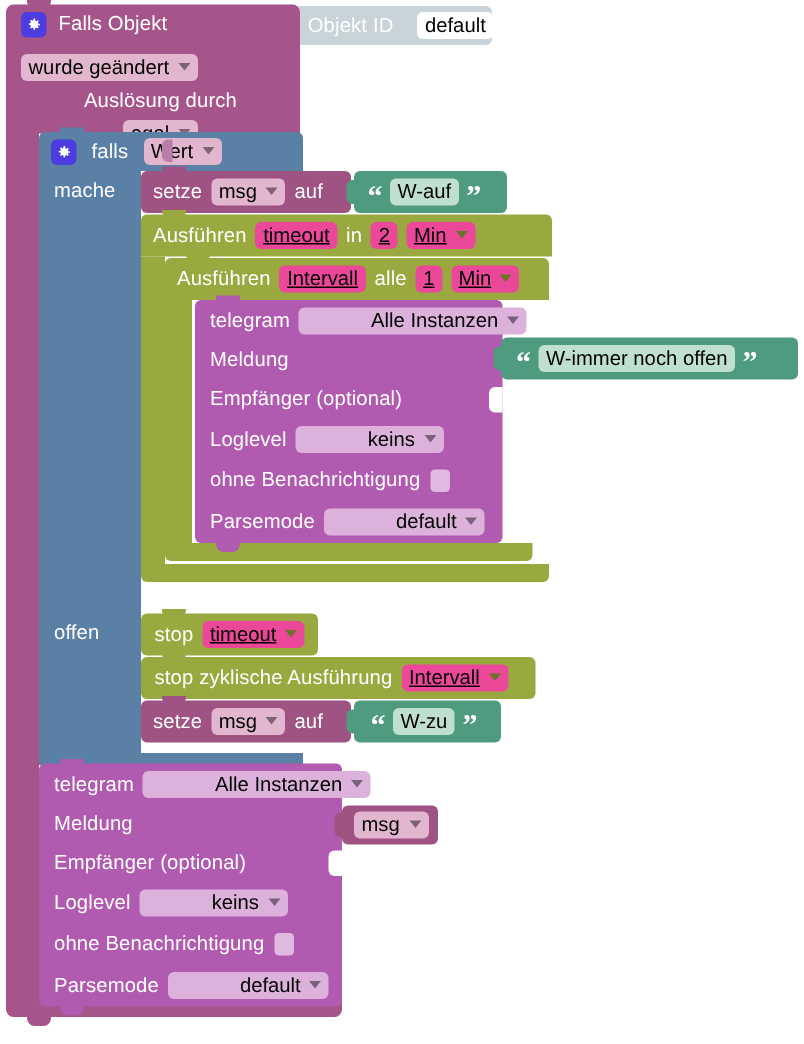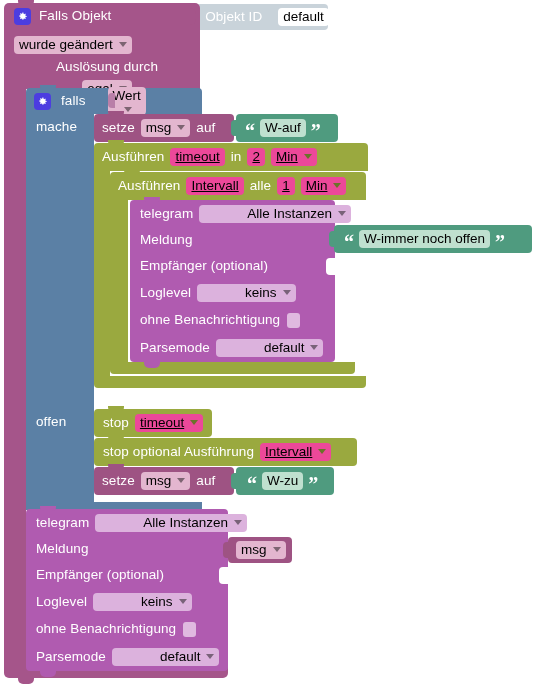--- a/index.html
+++ b/index.html
@@ -192,21 +192,21 @@
 
   <div class="blk" style="left:26px;top:88px;width:176px;height:26px;">
     <div class="row" style="gap:10px;padding-left:8px;">
       <span class="gear">
         <svg width="11" height="11" viewBox="0 0 24 24" fill="#ffffff">
           <path d="M12 8a4 4 0 100 8 4 4 0 000-8zm0 6a2 2 0 110-4 2 2 0 010 4z"></path>
           <path d="M21 13v-2l-2.3-.4a7 7 0 00-.7-1.7l1.3-1.9-1.4-1.4-1.9 1.3a7 7 0 00-1.7-.7L13.9 3h-2l-.4 2.3a7 7 0 00-1.7.7L7.9 4.7 6.5 6.1l1.3 1.9a7 7 0 00-.7 1.7L4.8 10v2l2.3.4c.2.6.4 1.2.7 1.7l-1.3 1.9 1.4 1.4 1.9-1.3c.5.3 1.1.5 1.7.7l.4 2.3h2l.4-2.3c.6-.2 1.2-.4 1.7-.7l1.9 1.3 1.4-1.4-1.3-1.9c.3-.5.5-1.1.7-1.7L21 13z"></path>
         </svg>
       </span>
       <span class="lbl">falls</span>
-      <span class="field f-pink" style="margin-left:12px;flex-direction:column;">
+      <span class="field f-pink" style="">
         <span>Wert</span>
         <i class="caret"></i>
       </span>
     </div>
   </div>
 
   <div class="notch" style="left:108px;top:93px;width:7px;height:15px;background:#b97fa8;border-radius:4px 0 0 4px;"></div>
 
   <span class="lbl" style="position:absolute;left:36px;top:120px;">mache</span>
   <span class="lbl" style="position:absolute;left:36px;top:415px;">offen</span>
@@ -341,21 +341,21 @@
         <span>timeout</span>
         <i class="caret olive"></i>
       </span>
     </div>
   </div>
 
   <div class="blk c-olive" style="left:94px;top:438px;width:263px;height:28px;border-radius:4px;"></div>
   <div class="notch" style="left:108px;top:435px;width:16px;height:5px;background:#9aa93f;border-radius:0 0 4px 4px;"></div>
   <div class="blk" style="left:94px;top:438px;width:270px;height:28px;">
     <div class="row" style="gap:6px;padding-left:9px;">
-      <span class="lbl">stop optional Ausführung</span>
+      <span class="lbl">stop zyklische Ausführung</span>
       <span class="field f-olive">
         <span>Intervall</span>
         <i class="caret olive"></i>
       </span>
     </div>
   </div>
 
   <div class="blk c-pinkd" style="left:94px;top:467px;width:140px;height:28px;border-radius:4px;"></div>
   <div class="notch" style="left:108px;top:464px;width:16px;height:5px;background:#9e5383;border-radius:0 0 4px 4px;"></div>
   <div class="blk" style="left:94px;top:467px;width:150px;height:28px;">

